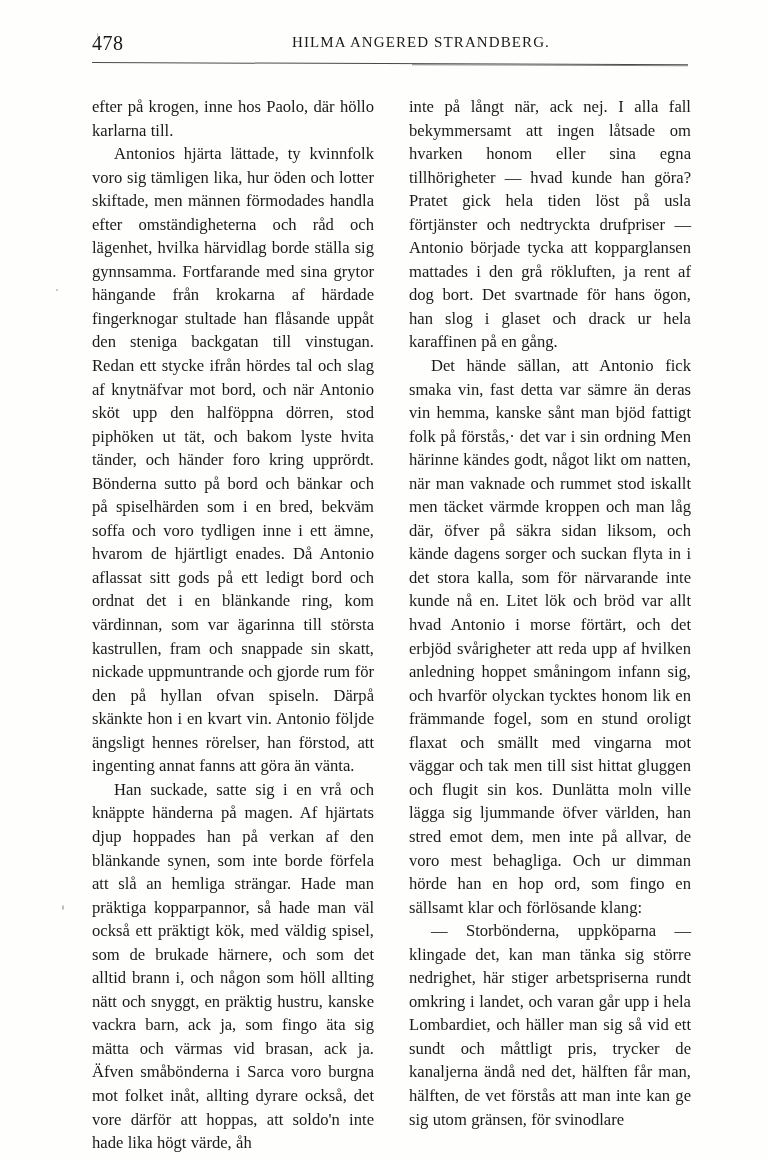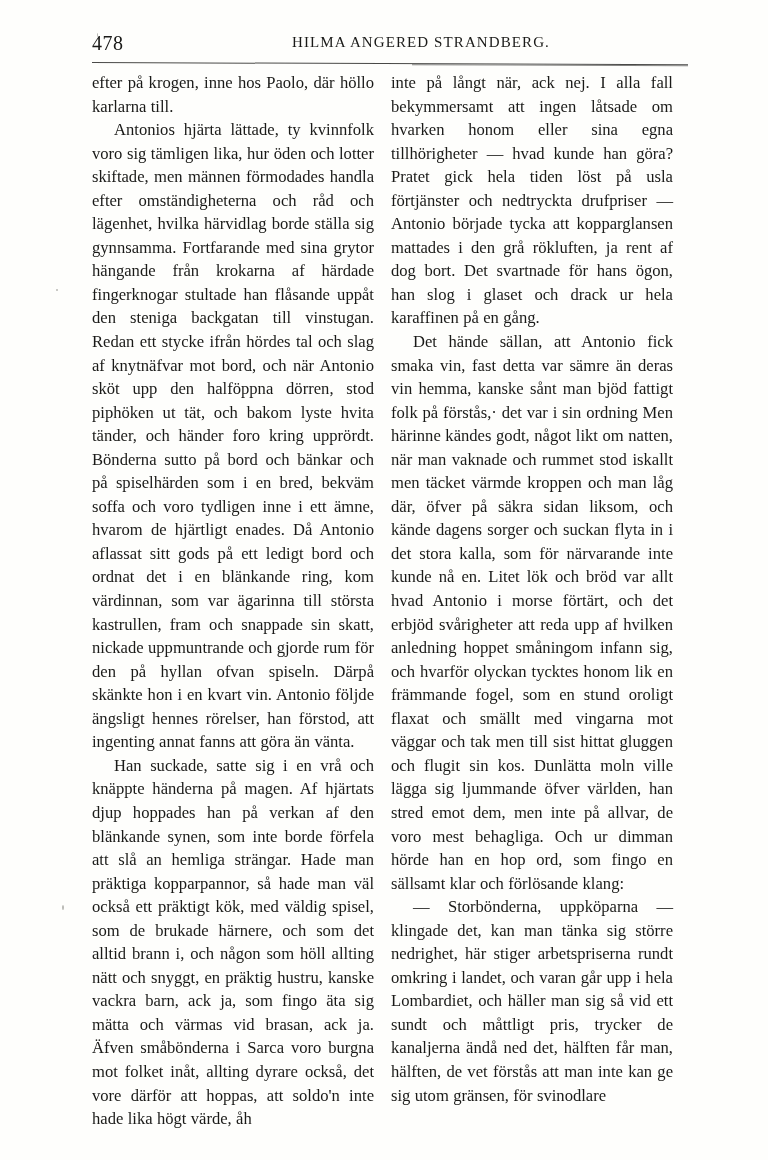--- a/index.html
+++ b/index.html
@@ -91,23 +91,23 @@
     left: 320px;
     top: 1px;
     width: 276px;
     height: 1px;
     background: #6d6d6b;
   }
 
   
   #columns {
     position: relative;
-    margin-top: 7px;
+    margin-top: 31px;
     display: flex;
-    gap: 17px;
+    gap: 35px;
   }
   .column {
     width: 282px;
   }
   .para {
     margin: 0;
     font-size: 16.6px;
     line-height: 23.55px;
     text-align: justify;
     text-align-last: left;

